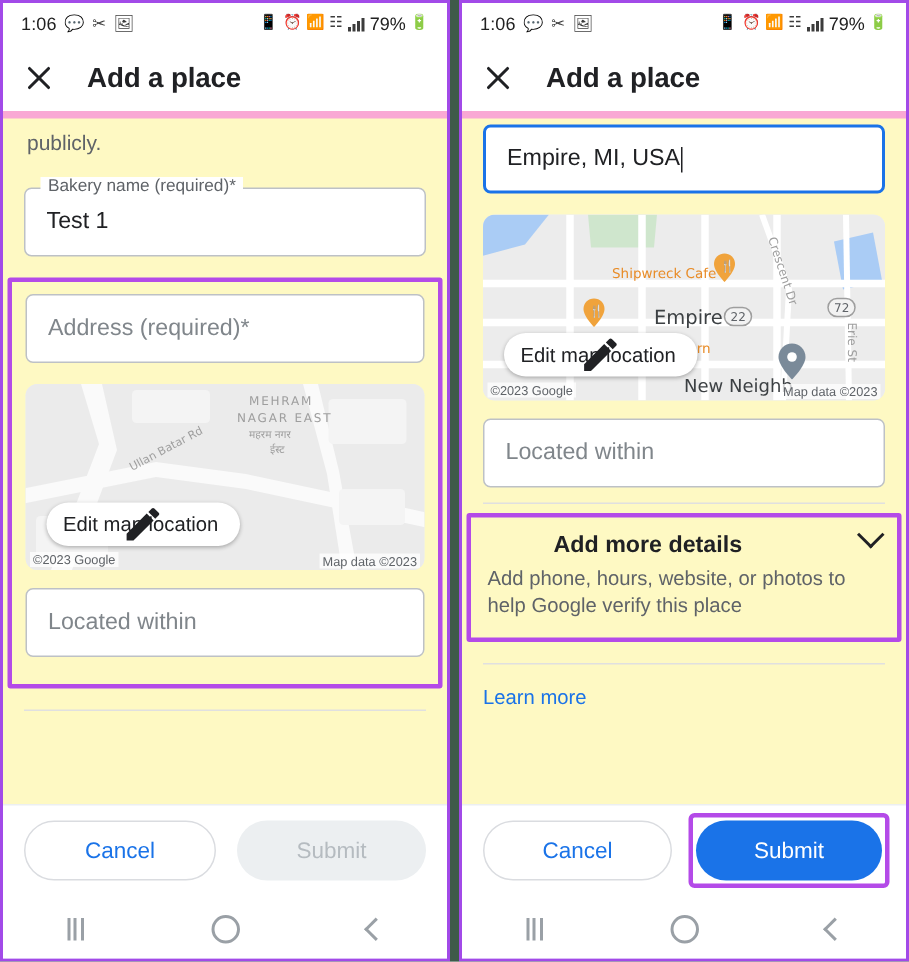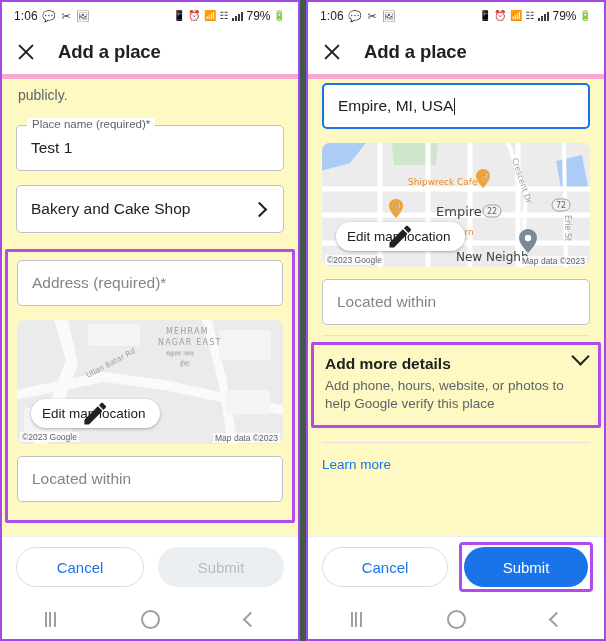--- a/index.html
+++ b/index.html
@@ -153,21 +153,21 @@
     padding:8px 9px 4px;
     margin:0 -11px 6px;
   }
   .hl-tight{
     border:3px solid #b44ae8;border-radius:2px;
     padding:10px 11px 12px;margin:6px -11px 10px;
   }
 
   
   .amd-row{display:flex;align-items:flex-start;justify-content:space-between;gap:10px;}
-  .amd-title{font-size:15.5px;color:#202124;font-weight:bold;margin-bottom:4px;}
+  .amd-title{font-size:15.5px;color:#202124;font-weight:bold;margin-bottom:4px;margin-left:44px;}
   .amd-sub{font-size:13.5px;color:#5f6368;line-height:1.35;}
 
   .divider{height:1px;background:#e0e0e0;margin:14px 0 16px;}
   .notice{font-size:13px;color:#5f6368;margin-bottom:14px;}
   .learn{font-size:13.5px;color:#1a73e8;}
 
   
   .footer{
     flex:0 0 auto;background:#fff;border-top:1px solid #eceff1;
     padding:10px 14px 12px;display:flex;gap:14px;align-items:center;
@@ -233,28 +233,24 @@
       <div class="close-x"></div>
       <div class="appbar-title">Add a place</div>
     </div>
 
     <div class="body">
       <div class="scroll">
 
         <div class="cut-text">publicly.</div>
 
         <div class="field has-label">
-          <span class="field-legend">Place name (required)*</span>
+          <span class="field-legend">Bakery name (required)*</span>
           <span class="field-value">Test 1</span>
         </div>
 
-        <div class="field chooser">
-          <span class="field-value">Bakery and Cake Shop</span>
-          <span class="chev-right"></span>
-        </div>
 
         <div class="hl">
 
           <div class="field">
             <span class="field-placeholder">Address (required)*</span>
           </div>
 
           <div class="map">
             <svg viewBox="0 0 272 124" preserveAspectRatio="xMidYMid slice">
               <rect x="0" y="0" width="272" height="124" fill="#ebebeb"></rect>

